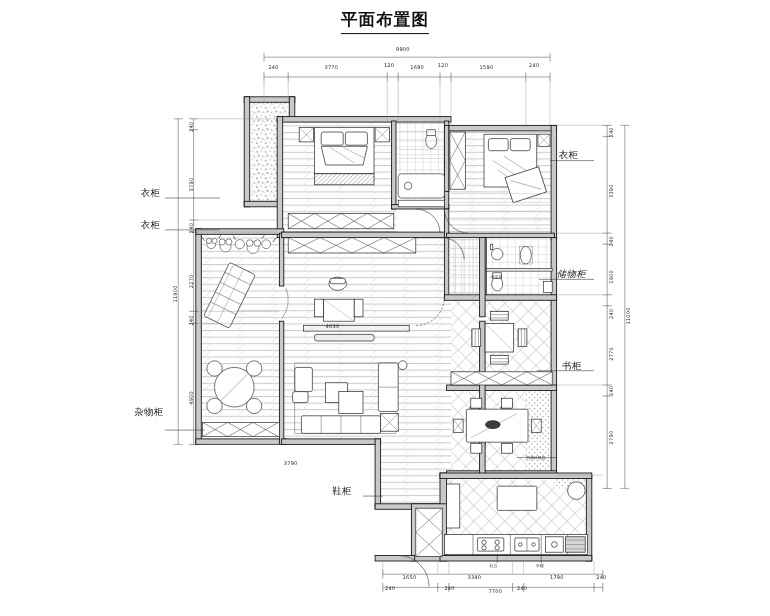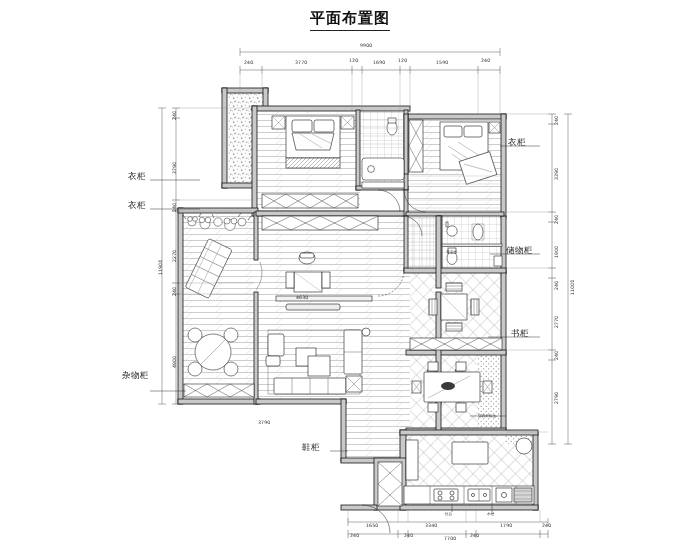--- a/index.html
+++ b/index.html
@@ -513,21 +513,21 @@
       <line x1="452" y1="504" x2="452" y2="512"></line>
       <line x1="492" y1="504" x2="492" y2="512"></line>
     </g>
   </svg>
 
   <div class="anno" style="left:128px;top:172px;">衣柜</div>
   <div class="anno" style="left:128px;top:201px;">衣柜</div>
   <div class="anno" style="left:122px;top:371px;">杂物柜</div>
 
   <div class="anno" style="left:508px;top:138px;">衣柜</div>
-  <div class="anno" style="left:506px;top:246px;">储物柜</div>
+  <div class="anno" style="left:506px;top:246px;font-style:italic;">储物柜</div>
   <div class="anno" style="left:511px;top:329px;">书柜</div>
 
   <div class="anno" style="left:302px;top:443px;text-align:center;">鞋柜</div>
 
   <div class="dim" style="left:296px;top:296px;">4630</div>
   <div class="dim" style="left:258px;top:421px;">3790</div>
   <div class="tiny" style="left:446px;top:250px;">淋浴房</div>
   <div class="tiny" style="left:478px;top:414px;">空调外机位</div>
   <div class="tiny" style="left:445px;top:512px;">灶台</div>
   <div class="tiny" style="left:487px;top:512px;">水槽</div>

